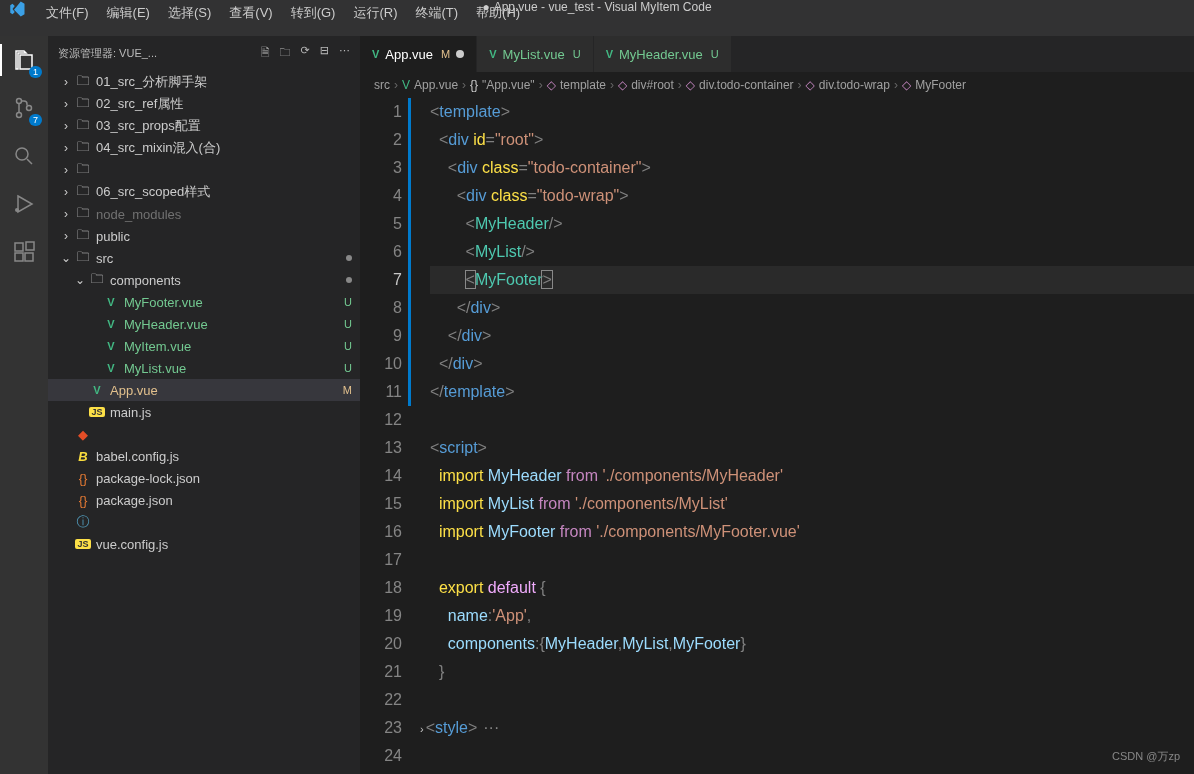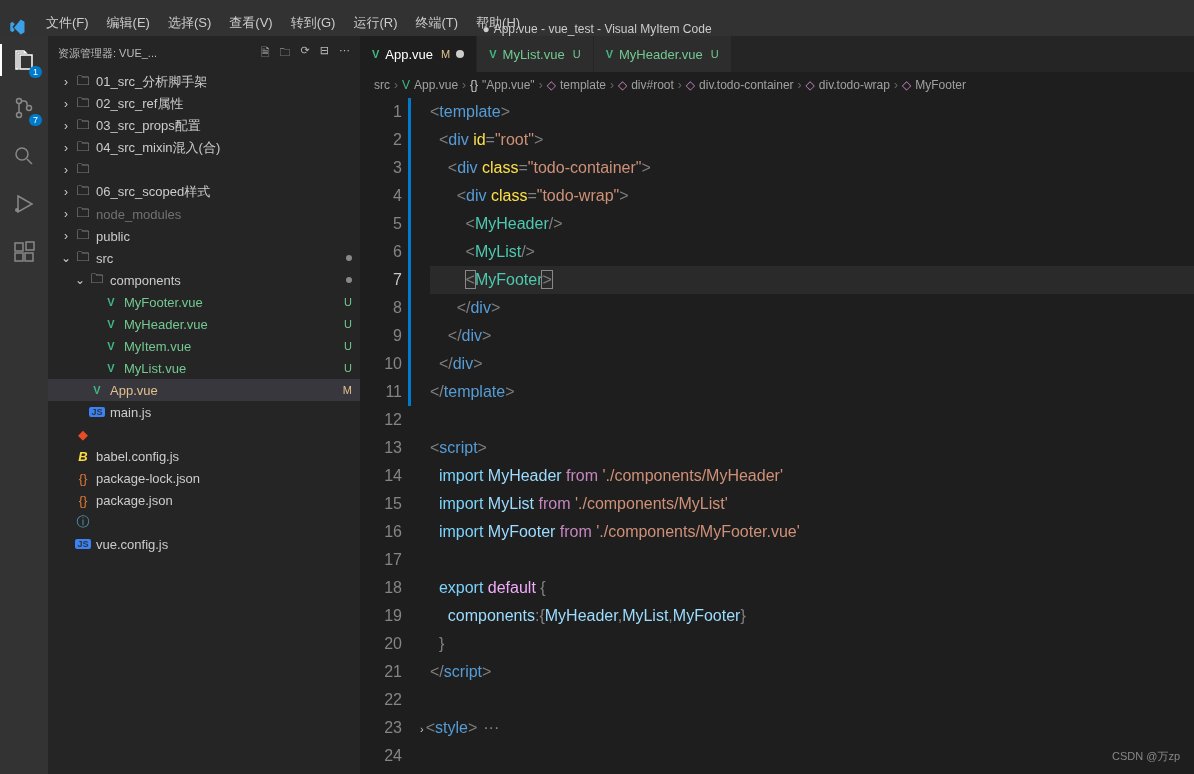--- a/index.html
+++ b/index.html
@@ -1,17 +1,17 @@
 <!DOCTYPE html>
 <html><head>
 <meta charset="utf-8">
 <style>
 *{box-sizing:border-box;margin:0;padding:0;font-family:"Segoe UI",Arial,sans-serif;user-select:none}
 body{background:#1e1e1e;color:#cccccc;width:1194px;height:774px;overflow:hidden;font-size:13px}
-.titlebar{height:36px;background:#323233;display:flex;align-items:flex-end;padding:0 8px;position:relative}
+.titlebar{height:36px;background:#323233;display:flex;align-items:flex-start;padding:0 8px;position:relative}
 .vscode-logo{width:18px;height:18px;margin-right:12px}
 .menu{display:flex;gap:2px}
 .menu-item{padding:4px 8px;border-radius:4px;cursor:pointer;color:#ccc}
 .title-center{position:absolute;left:50%;transform:translateX(-50%);color:#ccc;font-size:12px}
 .title-dirty{margin-right:4px}
 .main{display:flex;height:calc(100% - 36px)}
 .activity-bar{width:48px;background:#333333;display:flex;flex-direction:column;align-items:center;padding-top:8px;gap:16px}
 .activity-item{width:32px;height:32px;display:flex;align-items:center;justify-content:center;position:relative;cursor:pointer;color:#888}
 .activity-item.active{color:#fff}
 .activity-item.active::before{content:"";position:absolute;left:-8px;top:0;bottom:0;width:2px;background:#fff}
@@ -23,21 +23,21 @@
 .tree{flex:1;overflow:auto;font-size:13px;color:#ccc}
 .tree-row{display:flex;align-items:center;height:22px;padding-right:8px;cursor:pointer;position:relative}
 .tree-row.selected{background:#37373d}
 .tree-chevron{width:16px;text-align:center;color:#ccc;font-size:12px}
 .tree-icon{width:18px;margin-right:4px;display:inline-flex;align-items:center;justify-content:center}
 .tree-label{flex:1;white-space:nowrap;overflow:hidden;text-overflow:ellipsis}
 .tree-badge{color:#888;font-size:11px;margin-left:6px}
 .tree-dot{width:6px;height:6px;border-radius:50%;background:#888;margin-left:6px}
 .folder-icon{color:#c5c5c5}
 .vue-icon{color:#42b883;font-weight:bold;font-size:11px}
-.js-icon{background:#3b82f6;color:#333;font-size:9px;font-weight:bold;padding:0 2px;border-radius:2px}
+.js-icon{background:#fde047;color:#333;font-size:9px;font-weight:bold;padding:0 2px;border-radius:2px}
 .git-icon{color:#e44d26}
 .babel-icon{color:#f9dc3e;font-style:italic;font-weight:bold}
 .json-icon{color:#e37933}
 .md-icon{color:#519aba}
 .editor-area{flex:1;display:flex;flex-direction:column;background:#1e1e1e;min-width:0}
 .tabs{height:36px;background:#252526;display:flex;align-items:stretch}
 .tab{display:flex;align-items:center;padding:0 12px;gap:6px;background:#2d2d2d;border-right:1px solid #252526;cursor:pointer;color:#969696;font-size:13px;position:relative}
 .tab.active{background:#1e1e1e;color:#fff}
 .tab.active::after{content:"";position:absolute;top:0;left:0;right:0;height:1px;background:#1e1e1e}
 .tab-status{color:#888;font-size:11px;margin-left:2px}
@@ -54,21 +54,21 @@
 .gutter .ln.active{color:#c6c6c6}
 .code{flex:1;padding-left:10px;position:relative}
 .code-line{height:28px;white-space:pre;position:relative}
 .code-line.active{background:#2a2a2a}
 .highlight-bar{position:absolute;left:-12px;top:0;width:3px;background:#007acc;height:308px}
 .tok-tag{color:#569cd6}
 .tok-attr{color:#fde047}
 .tok-str{color:#ce9178}
 .tok-punct{color:#808080}
 .tok-comp{color:#4ec9b0}
-.tok-kw{color:#7dd3fc}
+.tok-kw{color:#fde047}
 .tok-var{color:#9cdcfe}
 .tok-from{color:#c586c0}
 .tok-def{color:#f0abfc}
 .cursor-box{outline:1px solid #888;display:inline}
 .fold{color:#888;padding:0 6px;cursor:pointer}
 .fold-chevron{color:#c5c5c5;font-size:11px;margin-left:-10px;margin-right:2px}
 .watermark{position:absolute;bottom:10px;right:14px;color:#888;font-size:11px}
 </style>
 </head>
 <body>
@@ -363,23 +363,23 @@
           <div class="code-line">    <span class="tok-punct">&lt;/</span><span class="tok-tag">div</span><span class="tok-punct">&gt;</span></div>
           <div class="code-line">  <span class="tok-punct">&lt;/</span><span class="tok-tag">div</span><span class="tok-punct">&gt;</span></div>
           <div class="code-line"><span class="tok-punct">&lt;/</span><span class="tok-tag">template</span><span class="tok-punct">&gt;</span></div>
           <div class="code-line"></div>
           <div class="code-line"><span class="tok-punct">&lt;</span><span class="tok-tag">script</span><span class="tok-punct">&gt;</span></div>
           <div class="code-line">  <span class="tok-kw">import</span> <span class="tok-var">MyHeader</span> <span class="tok-from">from</span> <span class="tok-str">'./components/MyHeader'</span></div>
           <div class="code-line">  <span class="tok-kw">import</span> <span class="tok-var">MyList</span> <span class="tok-from">from</span> <span class="tok-str">'./components/MyList'</span></div>
           <div class="code-line">  <span class="tok-kw">import</span> <span class="tok-var">MyFooter</span> <span class="tok-from">from</span> <span class="tok-str">'./components/MyFooter.vue'</span></div>
           <div class="code-line"></div>
           <div class="code-line">  <span class="tok-kw">export</span> <span class="tok-def">default</span> <span class="tok-punct">{</span></div>
+          <div class="code-line">    <span class="tok-var">name</span><span class="tok-punct">:</span><span class="tok-str">'App'</span><span class="tok-punct">,</span></div>
           <div class="code-line">    <span class="tok-var">components</span><span class="tok-punct">:{</span><span class="tok-var">MyHeader</span><span class="tok-punct">,</span><span class="tok-var">MyList</span><span class="tok-punct">,</span><span class="tok-var">MyFooter</span><span class="tok-punct">}</span></div>
           <div class="code-line">  <span class="tok-punct">}</span></div>
-          <div class="code-line"><span class="tok-punct">&lt;/</span><span class="tok-tag">script</span><span class="tok-punct">&gt;</span></div>
           <div class="code-line"></div>
           <div class="code-line"><span class="fold-chevron">›</span><span class="tok-punct">&lt;</span><span class="tok-tag">style</span><span class="tok-punct">&gt;</span><span class="fold">···</span></div>
         </div>
     </div>
   </div>
 </div>
 
 <div class="watermark">CSDN @万zp</div>
 
 </body></html>

